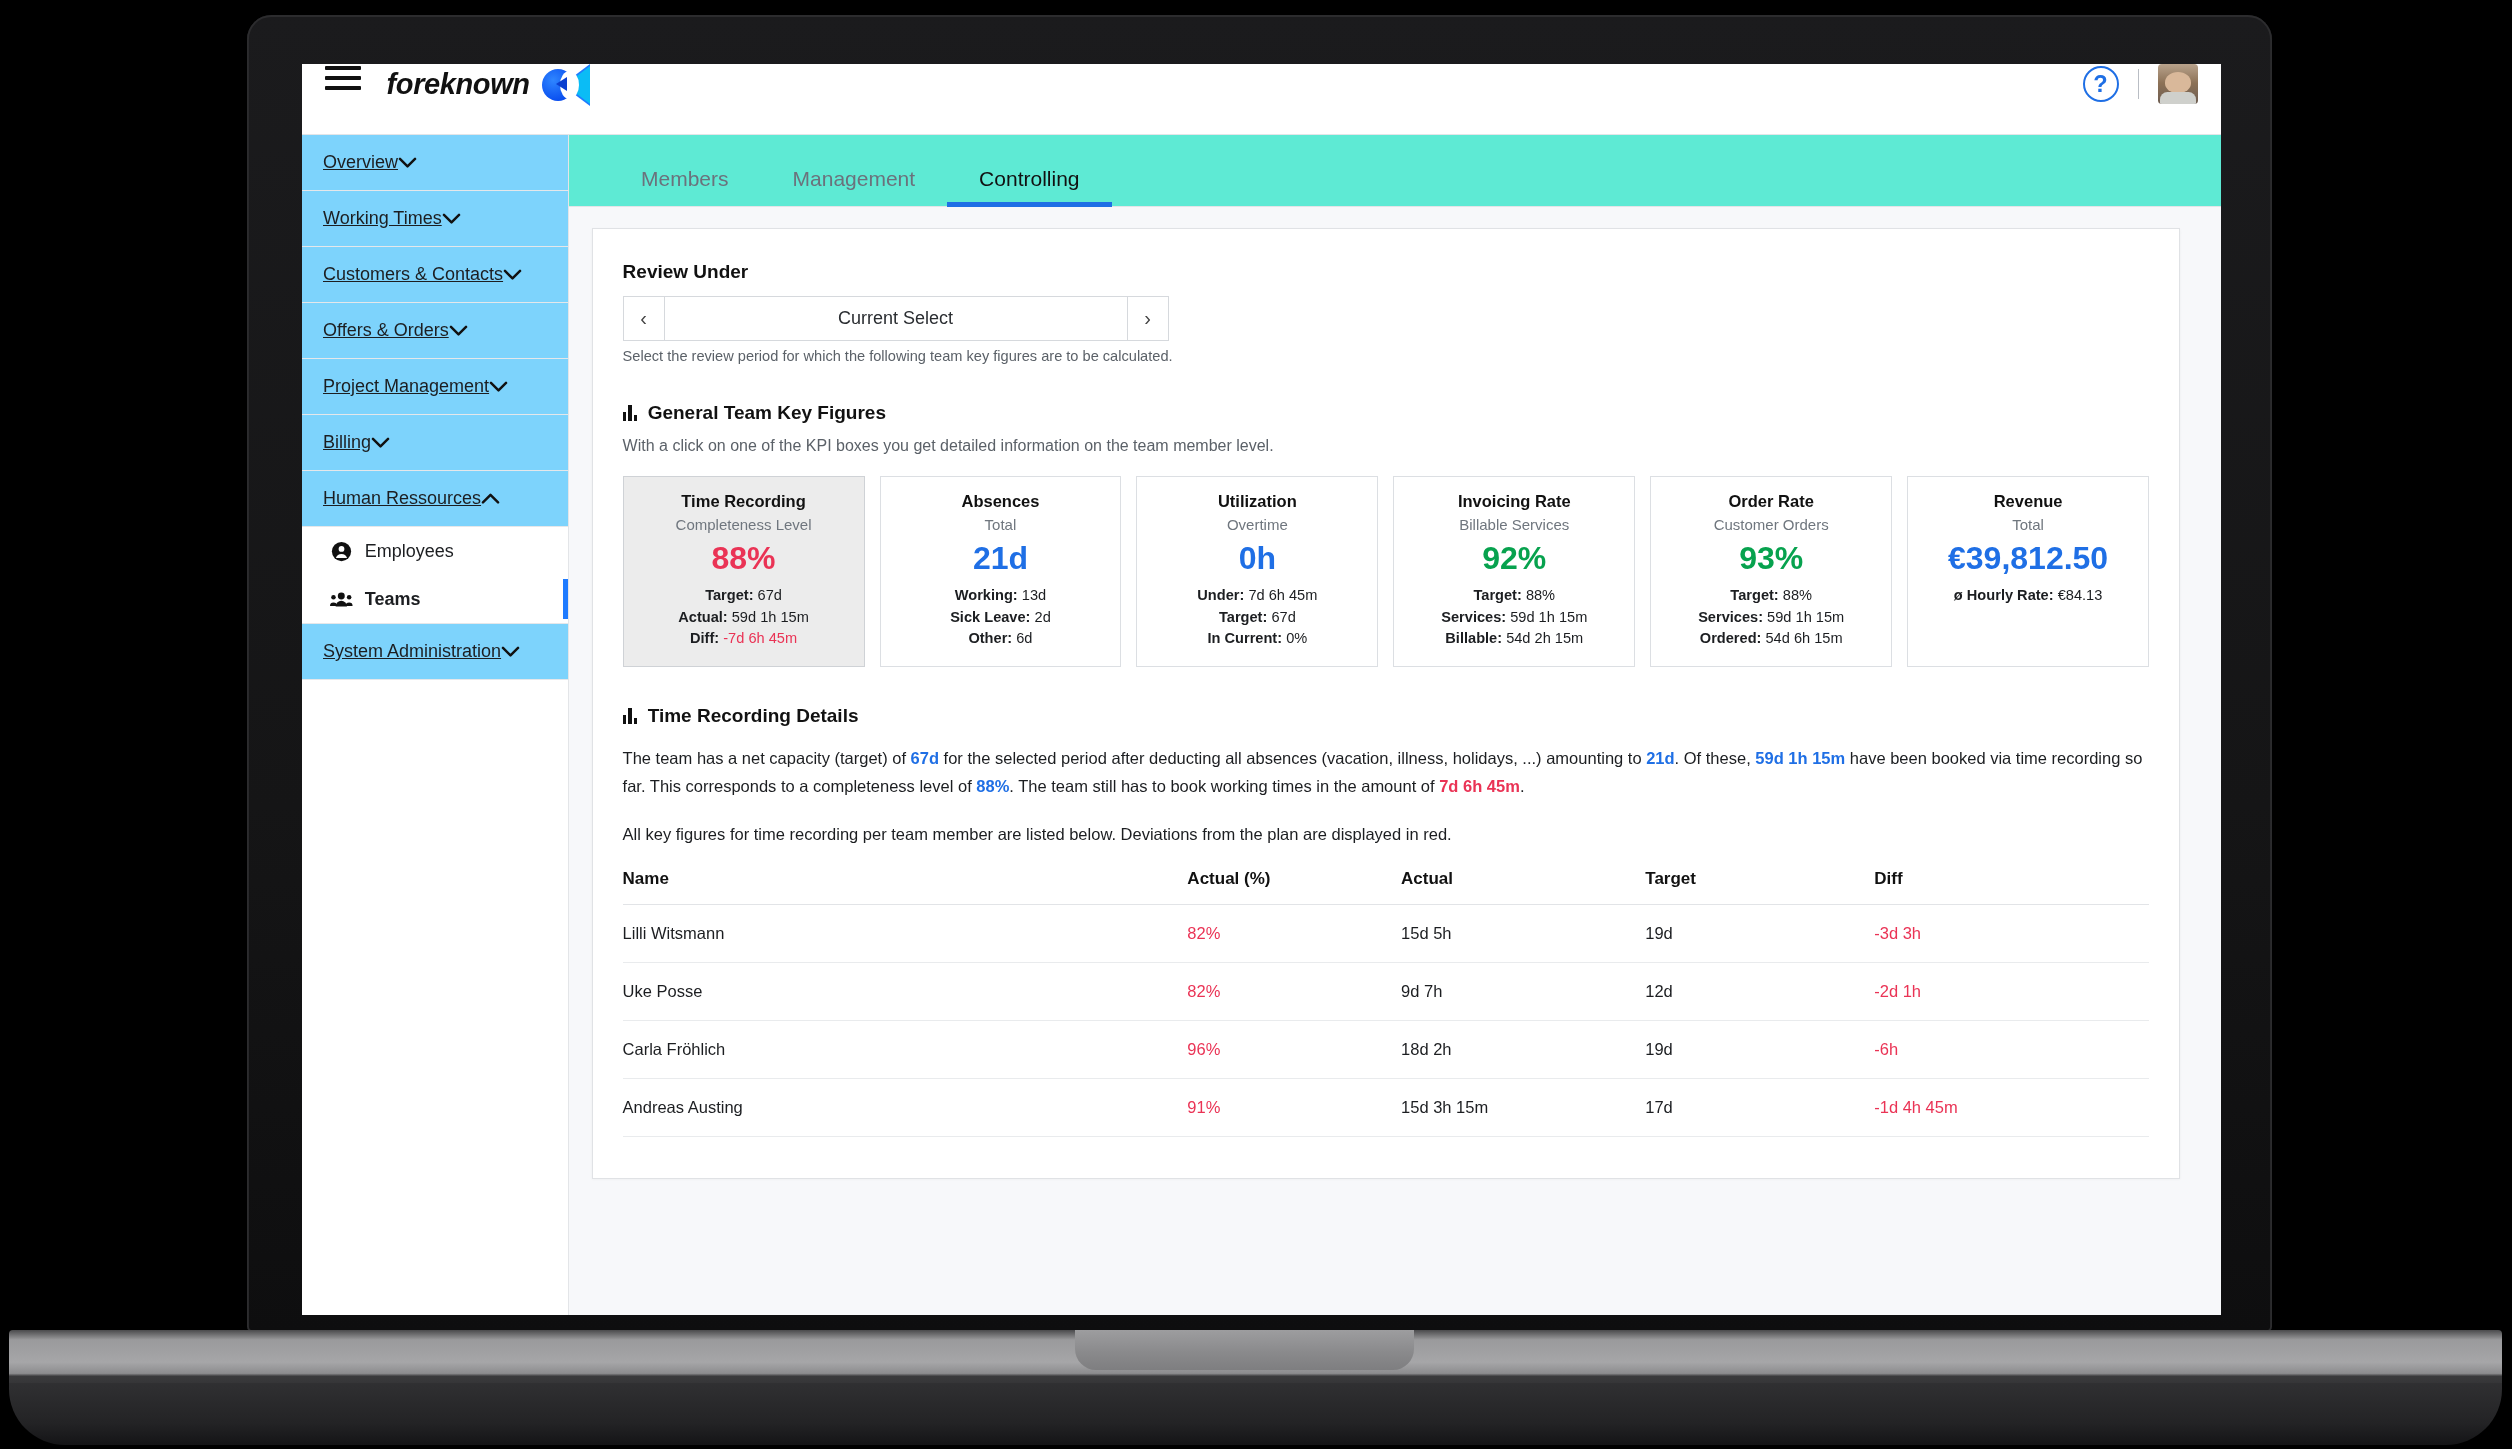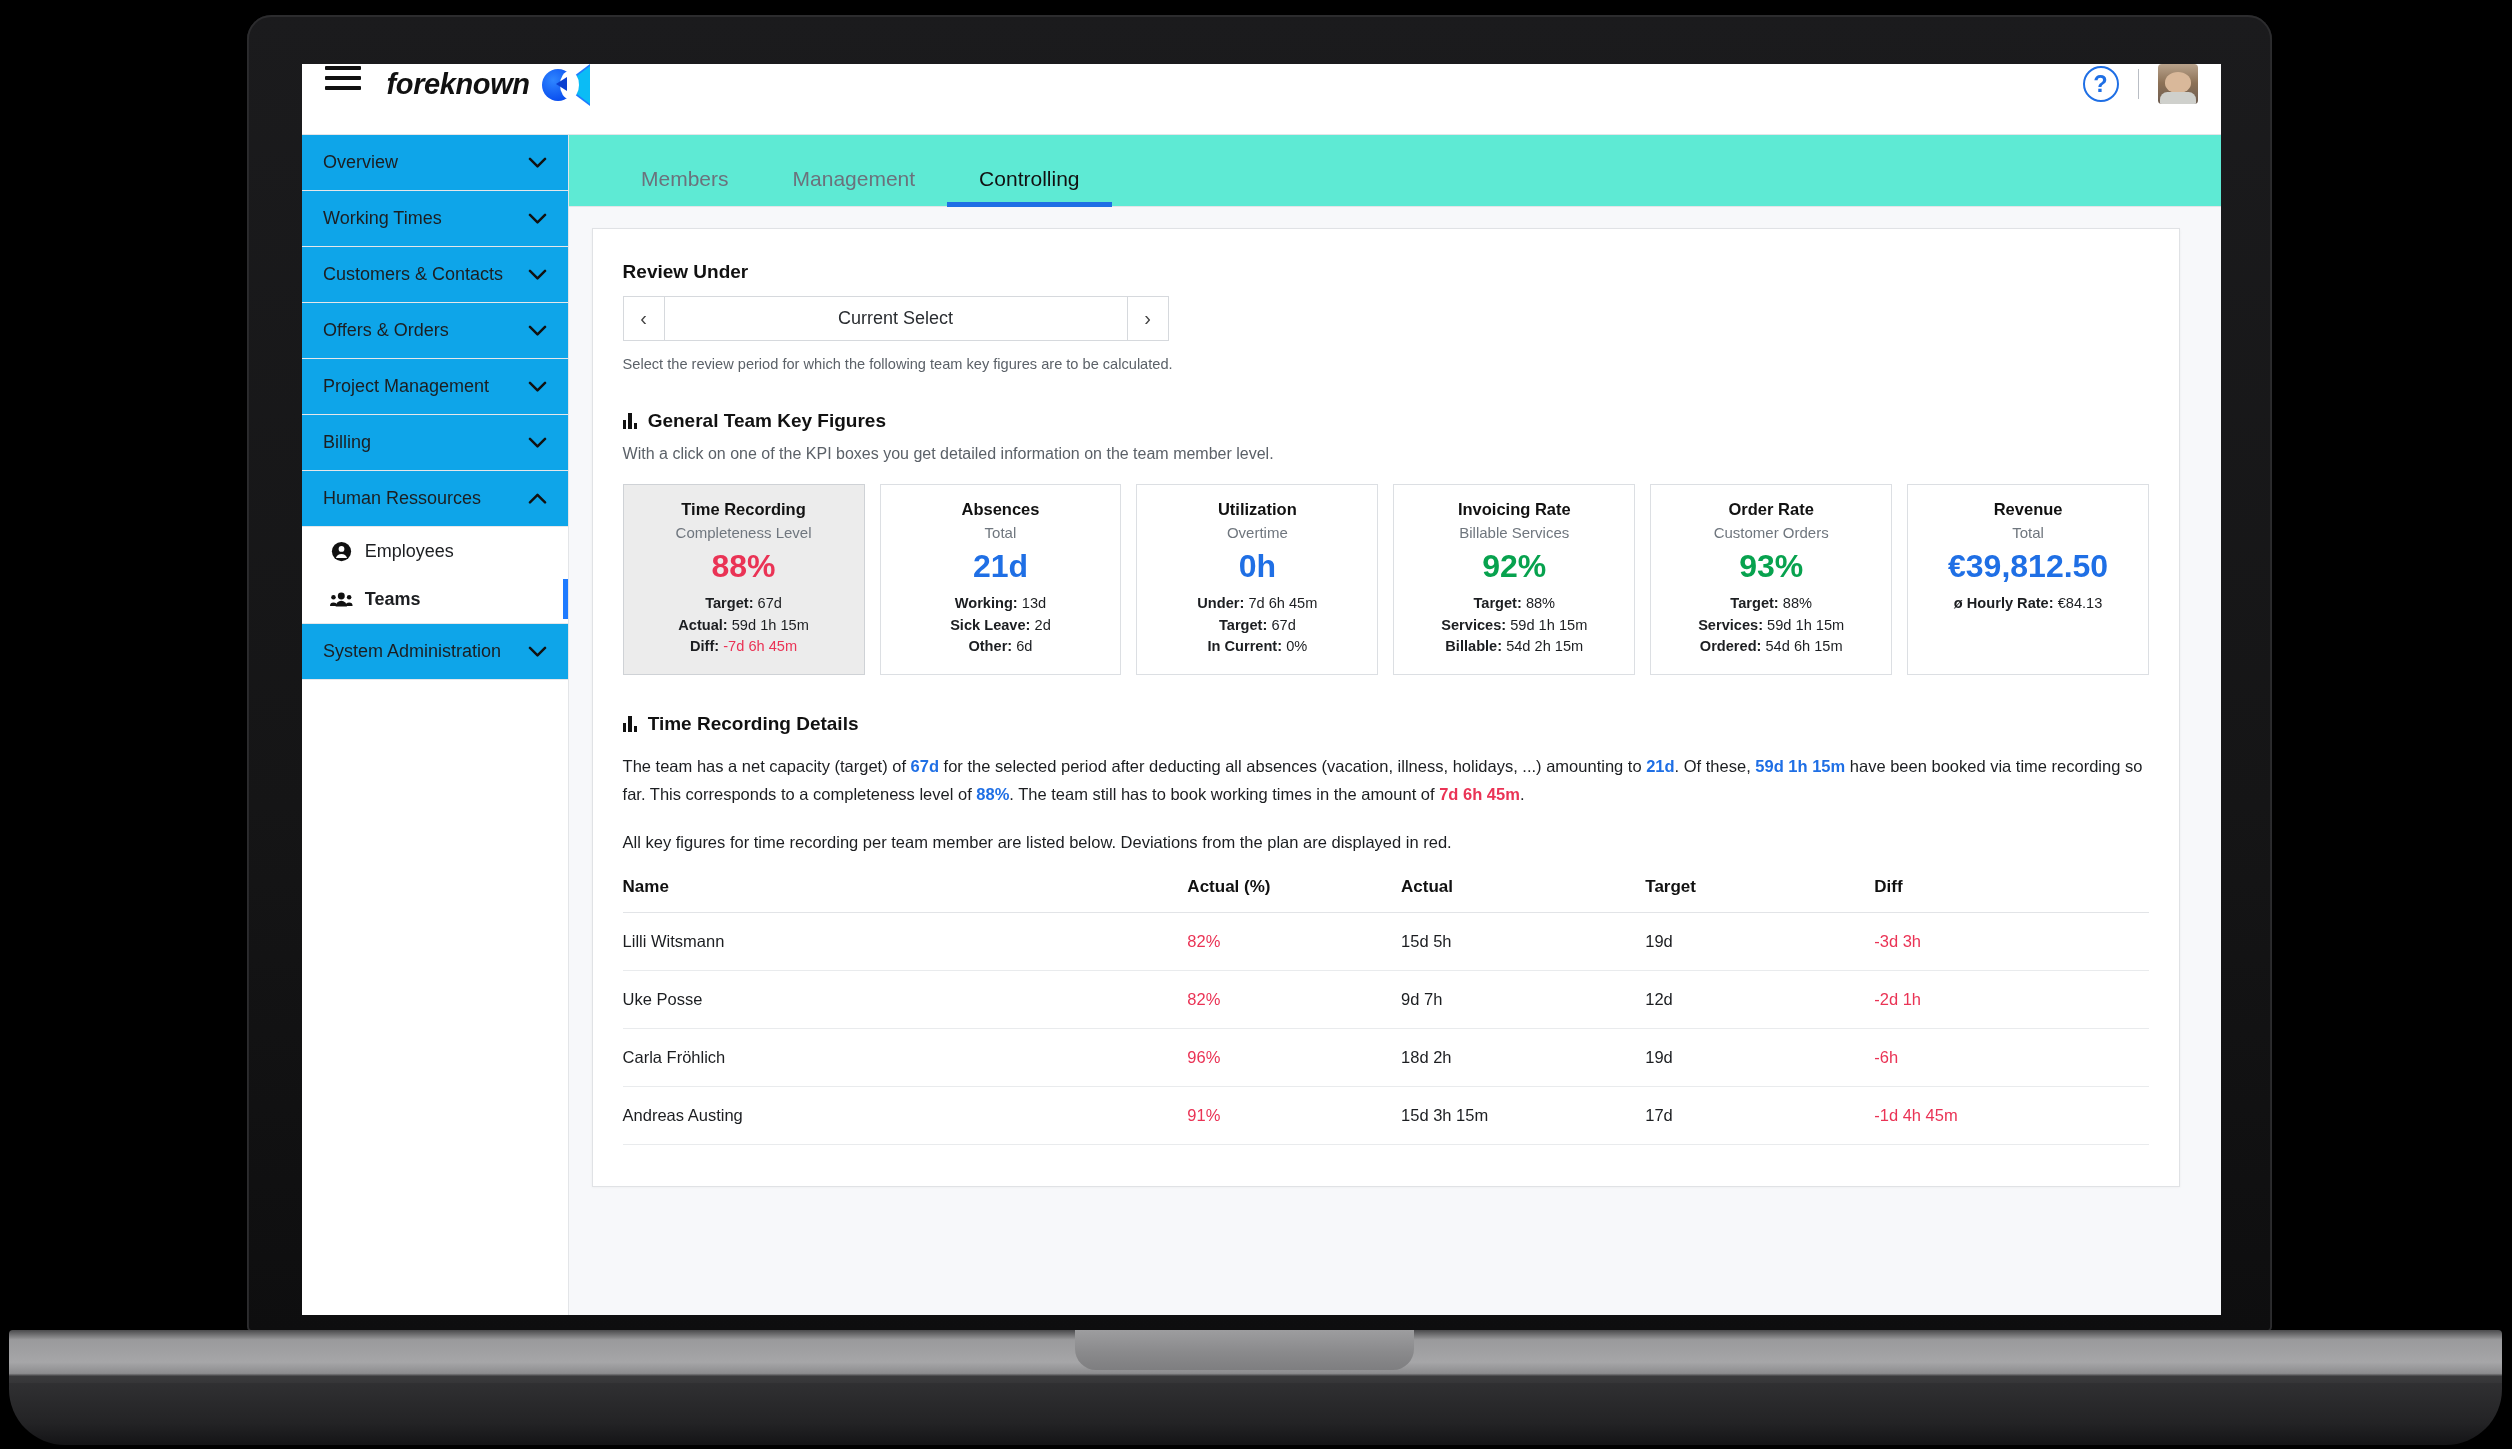--- a/index.html
+++ b/index.html
@@ -148,26 +148,26 @@
 
   
   .sidebar {
     width: 267px; flex: 0 0 267px;
     background: #ffffff;
     border-right: 0.9px solid #e3e5e8;
   }
   .nav-group {
     position: relative;
     height: 56px;
-    display: flex; align-items: center; justify-content: space-between;
+    display: flex; align-items: center; 
     padding: 0 21px 0 21px;
-    background: #0ea5e9;
+    background: #7dd3fc;
     border-bottom: 0.9px solid #e5e7ea;
     cursor: pointer;
-    font-size: 18px; color: #1c1e21;
+    font-size: 18px; color: #1c1e21; text-decoration: underline;
   }
   .nav-group .chev { font-size: 14px; color:#111; line-height:1; }
   .nav-group .chev svg { display:block; }
   .nav-sub {
     position: relative;
     height: 48px;
     display: flex; align-items: center; gap: 12.2px;
     padding-left: 28px;
     background: #ffffff;
     font-size: 18px; color:#1c1e21;
@@ -214,21 +214,21 @@
 
   
   .period-row { display:flex; width: 546px; height: 45px; border:0.9px solid #d6d9dd; }
   .period-arrow {
     width: 41px; display:flex; align-items:center; justify-content:center;
     font-size: 20px; color:#444; cursor:pointer; background:#fff;
   }
   .period-arrow.left { border-right:0.9px solid #d6d9dd; }
   .period-arrow.right { border-left:0.9px solid #d6d9dd; }
   .period-value { flex:1; display:flex; align-items:center; justify-content:center; font-size:18px; color:#2a2d31; }
-  .period-hint { font-size:14.6px; color:#5b6168; margin-top: 15px; }
+  .period-hint { font-size:14.6px; color:#5b6168; margin-top: 7px; }
 
   .block-head { display:flex; align-items:center; gap:10.4px; margin-top: 38px; }
   .bar-icon { display:flex; align-items:flex-end; gap:2.4px; height:16px; }
   .bar-icon i { width:3.3px; background:#111; display:block; }
   .bar-icon i:nth-child(1){ height: 9.4px; }
   .bar-icon i:nth-child(2){ height: 16px; }
   .bar-icon i:nth-child(3){ height: 5.6px; }
   .block-title { font-size:19px; font-weight:700; color:#111; }
   .block-sub { font-size:16px; color:#5b6168; margin-top:13px; }
 

